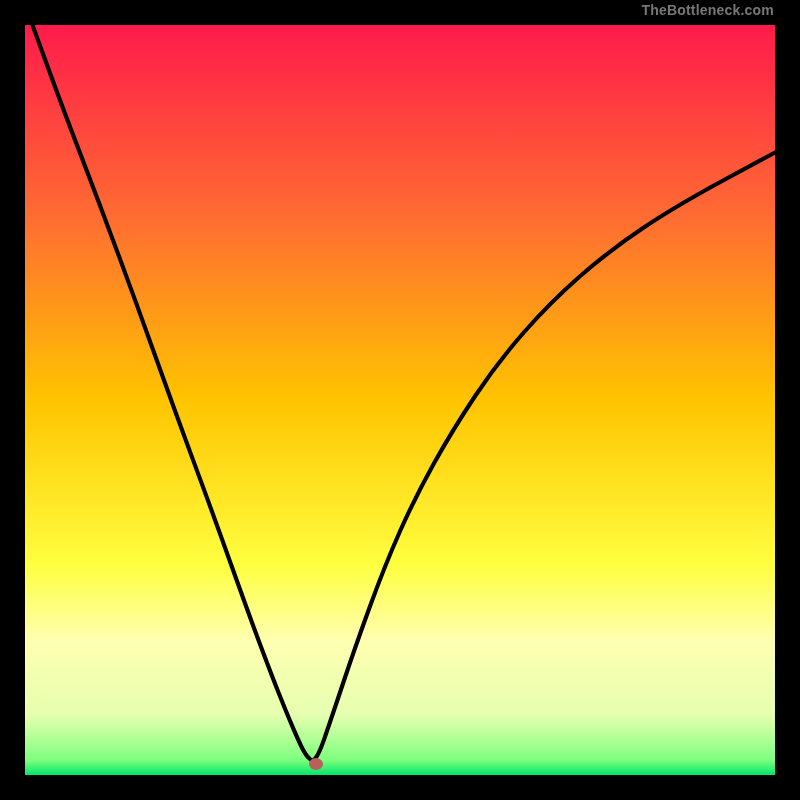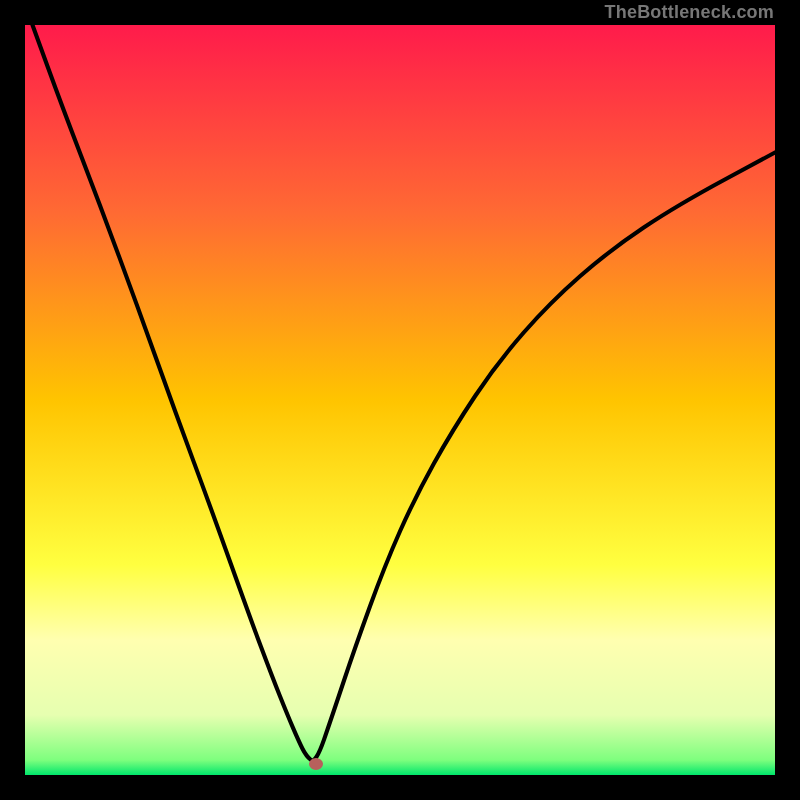--- a/index.html
+++ b/index.html
@@ -34,21 +34,21 @@
     position: absolute;
     inset: 0;
     width: 100%;
     height: 100%;
   }
   .watermark {
     position: absolute;
     top: 2px;
     right: 26px;
     font-family: Arial, Helvetica, sans-serif;
-    font-size: 18px;
+    font-size: 14px;
     font-weight: bold;
     color: #777;
     letter-spacing: 0.2px;
   }
   .marker {
     position: absolute;
     width: 14px;
     height: 12px;
     background: #b7605c;
     border-radius: 50%;

